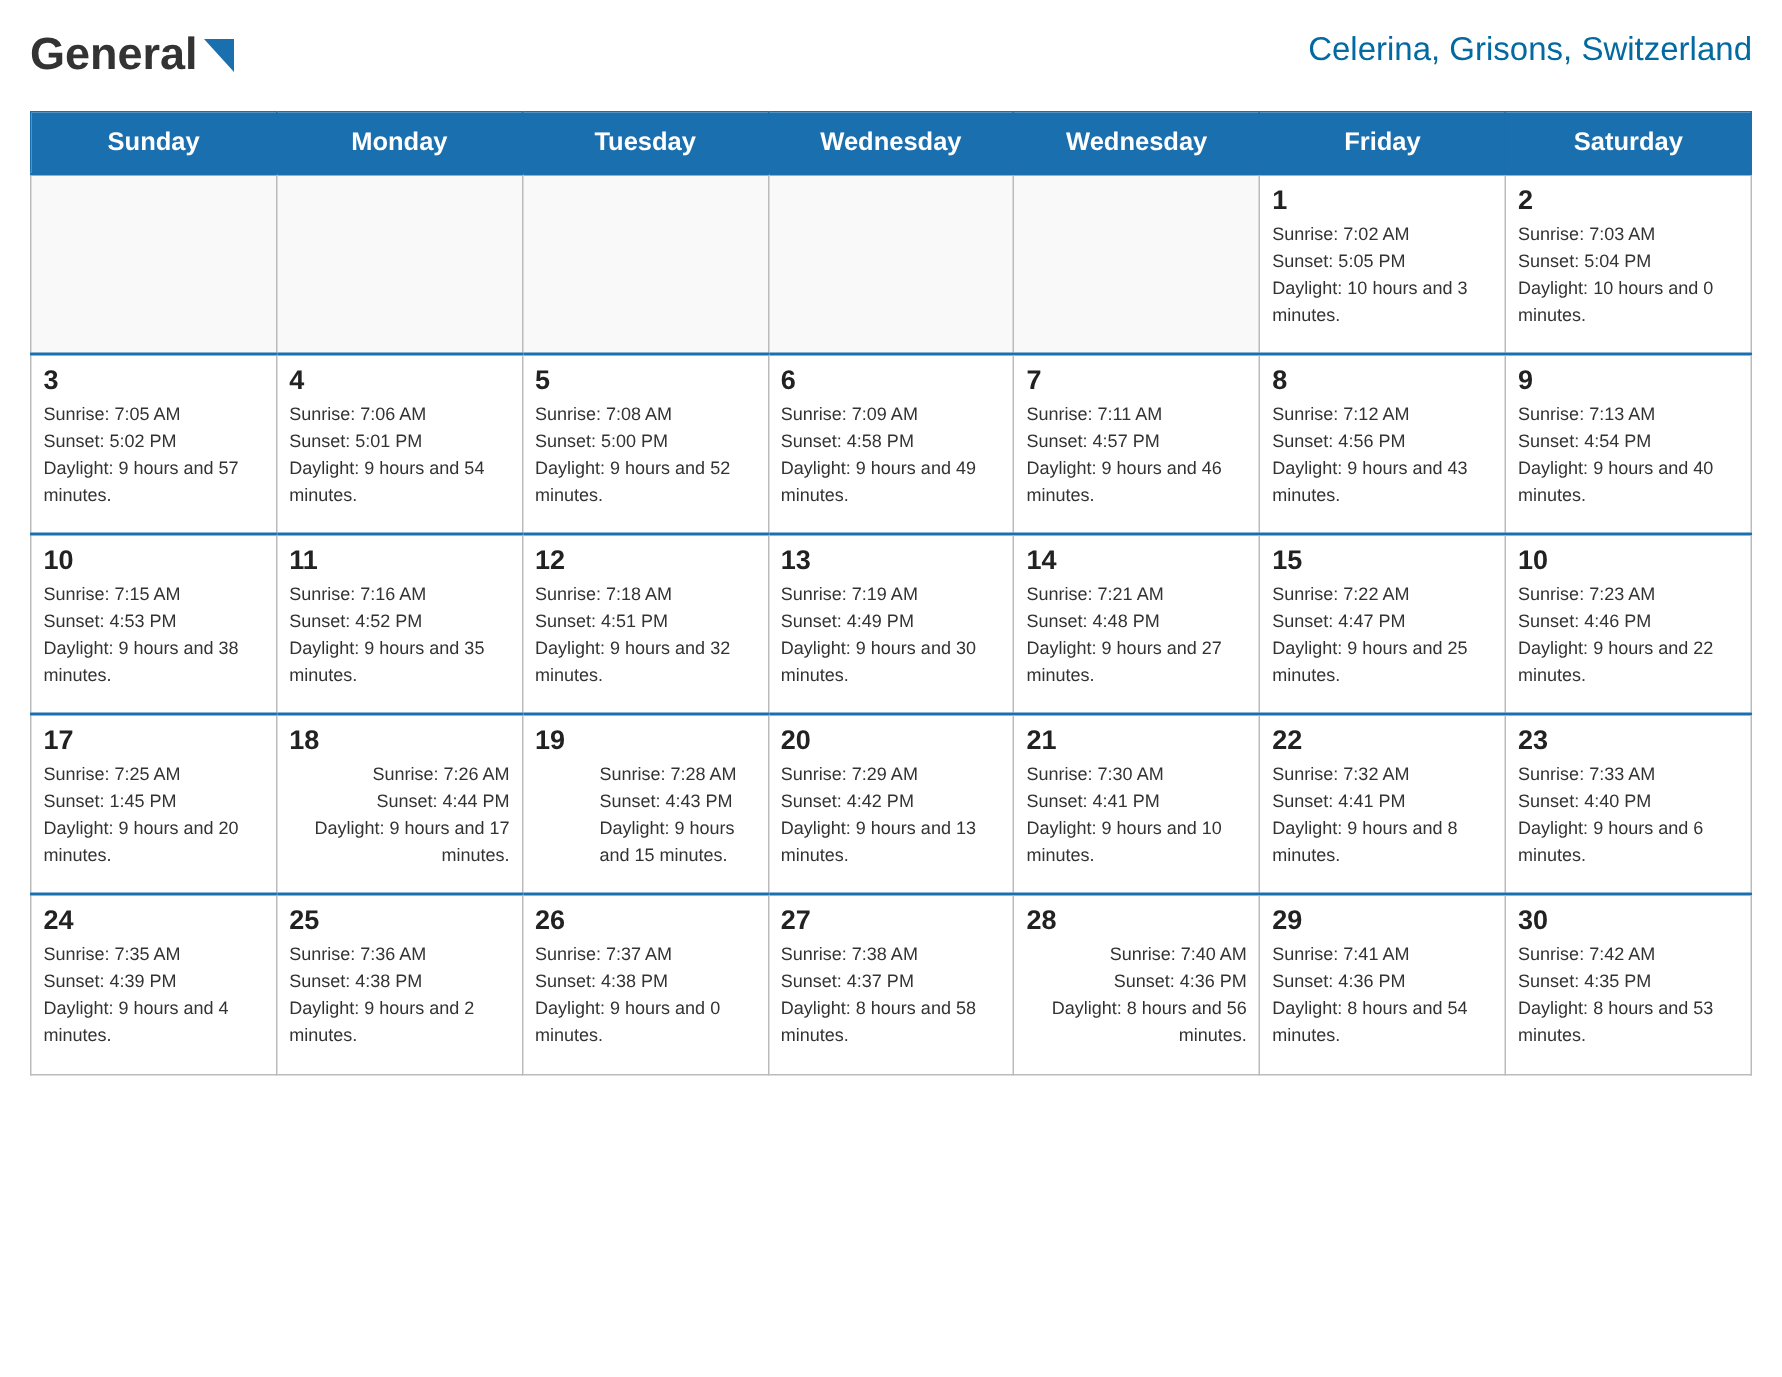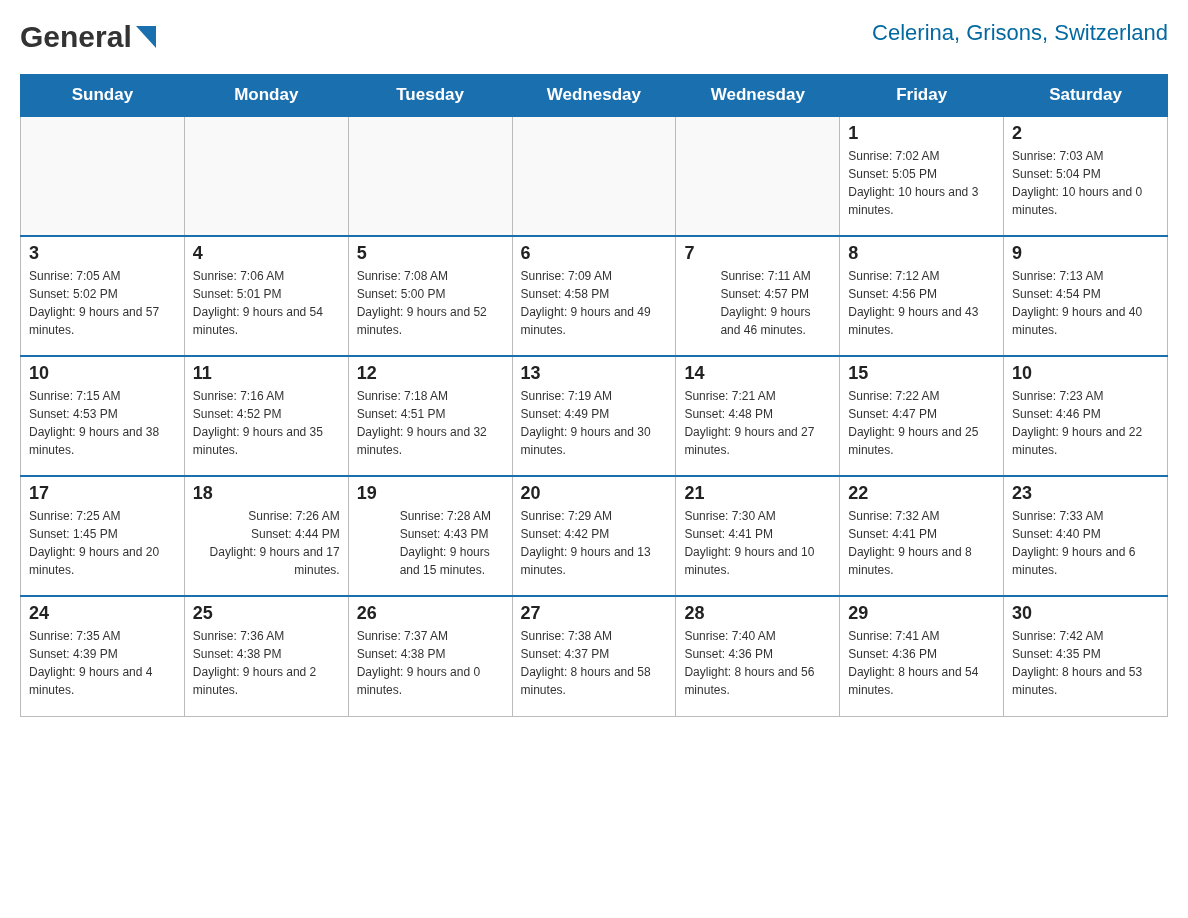--- a/index.html
+++ b/index.html
@@ -164,21 +164,21 @@
 Daylight: 9 hours and 52 minutes.</div>
         </td>
         <td>
           <span class="day-number">6</span>
           <div class="day-info" style="white-space: pre-line;">Sunrise: 7:09 AM
 Sunset: 4:58 PM
 Daylight: 9 hours and 49 minutes.</div>
         </td>
         <td>
           <span class="day-number">7</span>
-          <div class="day-info" style="white-space: pre-line; margin-left: 36px;">Sunrise: 7:11 AM
+          <div class="day-info" style="white-space: pre-line;">Sunrise: 7:11 AM
 Sunset: 4:57 PM
 Daylight: 9 hours and 46 minutes.</div>
         </td>
         <td>
           <span class="day-number">8</span>
           <div class="day-info" style="white-space: pre-line;">Sunrise: 7:12 AM
 Sunset: 4:56 PM
 Daylight: 9 hours and 43 minutes.</div>
         </td>
         <td>
@@ -296,21 +296,21 @@
 Daylight: 9 hours and 0 minutes.</div>
         </td>
         <td>
           <span class="day-number">27</span>
           <div class="day-info" style="white-space: pre-line;">Sunrise: 7:38 AM
 Sunset: 4:37 PM
 Daylight: 8 hours and 58 minutes.</div>
         </td>
         <td>
           <span class="day-number">28</span>
-          <div class="day-info" style="white-space: pre-line;">Sunrise: 7:40 AM
+          <div class="day-info" style="white-space: pre-line; text-align: right;">Sunrise: 7:40 AM
 Sunset: 4:36 PM
 Daylight: 8 hours and 56 minutes.</div>
         </td>
         <td>
           <span class="day-number">29</span>
           <div class="day-info" style="white-space: pre-line;">Sunrise: 7:41 AM
 Sunset: 4:36 PM
 Daylight: 8 hours and 54 minutes.</div>
         </td>
         <td>

